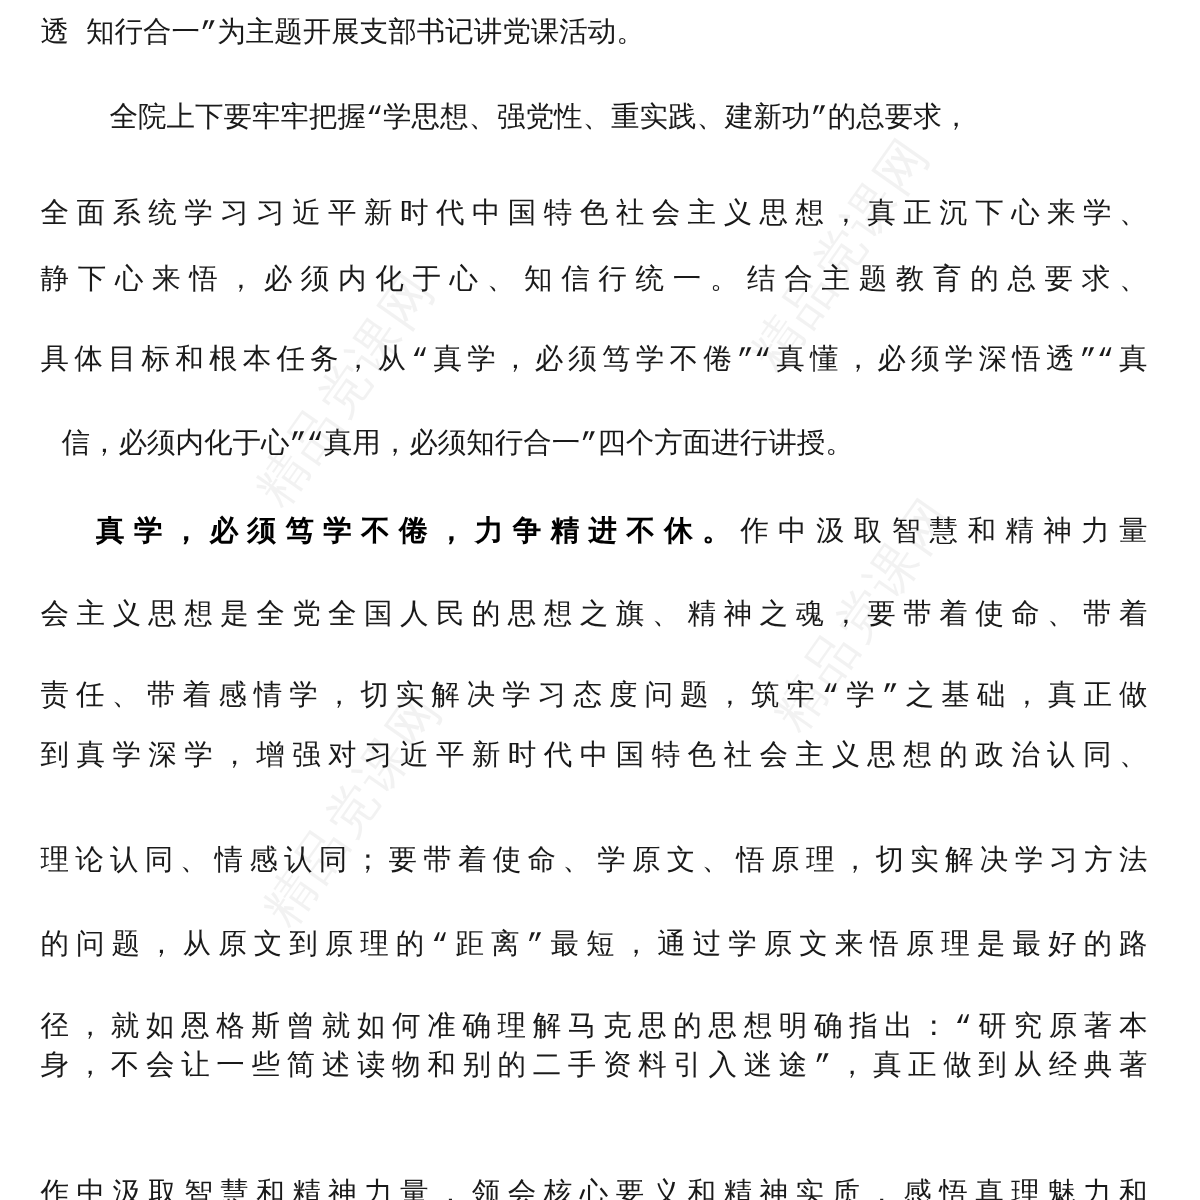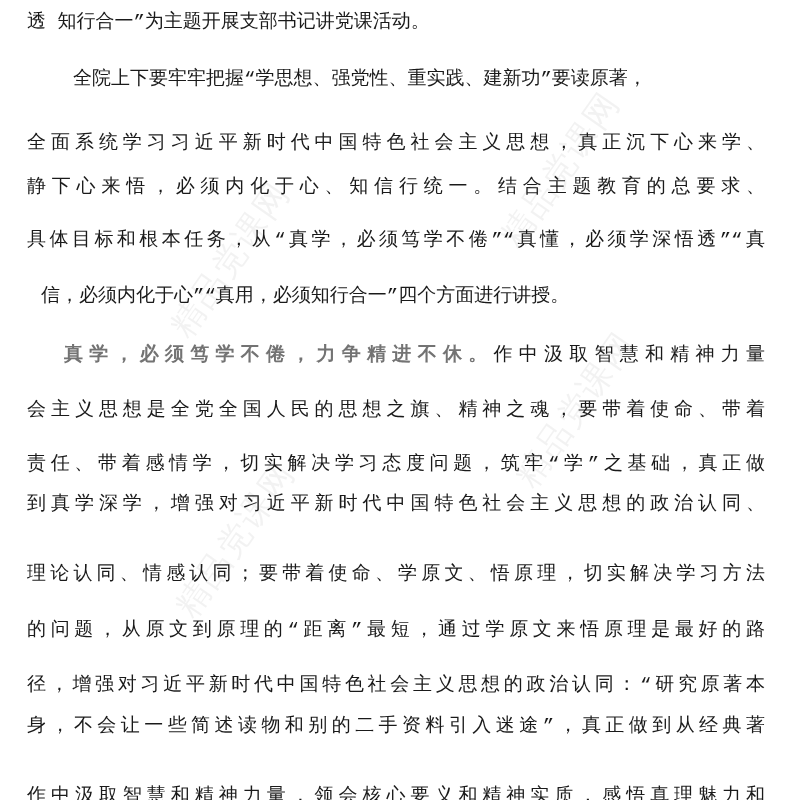--- a/index.html
+++ b/index.html
@@ -31,55 +31,55 @@
       letter-spacing: 0px;
       font-family: Liberation Mono, monospace;
     }
     .line.justify {
       width: 738px;
       text-align: justify;
       text-align-last: justify;
     }
     .bold {
       font-weight: bold;
-      color: #737373;
+      color: #000000;
     }
     .watermark {
       position: absolute;
       font-size: 34px;
       color: rgba(0,0,0,0.05);
       transform: rotate(-55deg);
       transform-origin: left top;
       white-space: nowrap;
       pointer-events: none;
       font-family: "DejaVu Sans", sans-serif;
       letter-spacing: 2px;
     }
   </style>
 </head>
 <body>
 
 <div class="page">
   <div class="line" style="top:7px;">透  知行合一”为主题开展支部书记讲党课活动。</div>
 
-  <div class="line" style="top:64px; left:46px;">全院上下要牢牢把握“学思想、强党性、重实践、建新功”要读原著，</div>
+  <div class="line" style="top:64px; left:46px;">全院上下要牢牢把握“学思想、强党性、重实践、建新功”的总要求，</div>
   <div class="line justify" style="top:128px;">全面系统学习习近平新时代中国特色社会主义思想，真正沉下心来学、</div>
   <div class="line justify" style="top:172px;">静下心来悟，必须内化于心、知信行统一。结合主题教育的总要求、</div>
   <div class="line justify" style="top:225px;">具体目标和根本任务，从“真学，必须笃学不倦”“真懂，必须学深悟透”“真</div>
   <div class="line" style="top:281px;margin-left:14px;">信，必须内化于心”“真用，必须知行合一”四个方面进行讲授。</div>
 
   <div class="line justify" style="top:340px; left:37px; width:701px;">
     <span class="bold">真学，必须笃学不倦，力争精进不休。</span><span>作中汲取智慧和精神力量</span>
   </div>
   <div class="line justify" style="top:395px;">会主义思想是全党全国人民的思想之旗、精神之魂，要带着使命、带着</div>
   <div class="line justify" style="top:449px;">责任、带着感情学，切实解决学习态度问题，筑牢“学”之基础，真正做</div>
   <div class="line justify" style="top:489px;">到真学深学，增强对习近平新时代中国特色社会主义思想的政治认同、</div>
   <div class="line justify" style="top:559px;">理论认同、情感认同；要带着使命、学原文、悟原理，切实解决学习方法</div>
   <div class="line justify" style="top:615px;">的问题，从原文到原理的“距离”最短，通过学原文来悟原理是最好的路</div>
-  <div class="line justify" style="top:670px;">径，增强对习近平新时代中国特色社会主义思想的政治认同：“研究原著本</div>
-  <div class="line justify" style="top:711px;">身，不会让一些简述读物和别的二手资料引入迷途”，真正做到从经典著</div>
+  <div class="line justify" style="top:670px;">径，就如恩格斯曾就如何准确理解马克思的思想明确指出：“研究原著本</div>
+  <div class="line justify" style="top:696px;">身，不会让一些简述读物和别的二手资料引入迷途”，真正做到从经典著</div>
   <div class="line justify" style="top:781px;">作中汲取智慧和精神力量，领会核心要义和精神实质，感悟真理魅力和</div>
 </div>
 
 <div class="watermark" style="left:160px; top:320px;">精品党课网</div>
 <div class="watermark" style="left:490px; top:230px;">精品党课网</div>
 <div class="watermark" style="left:505px; top:470px;">精品党课网</div>
 <div class="watermark" style="left:165px; top:600px;">精品党课网</div>
 
 </body></html>

